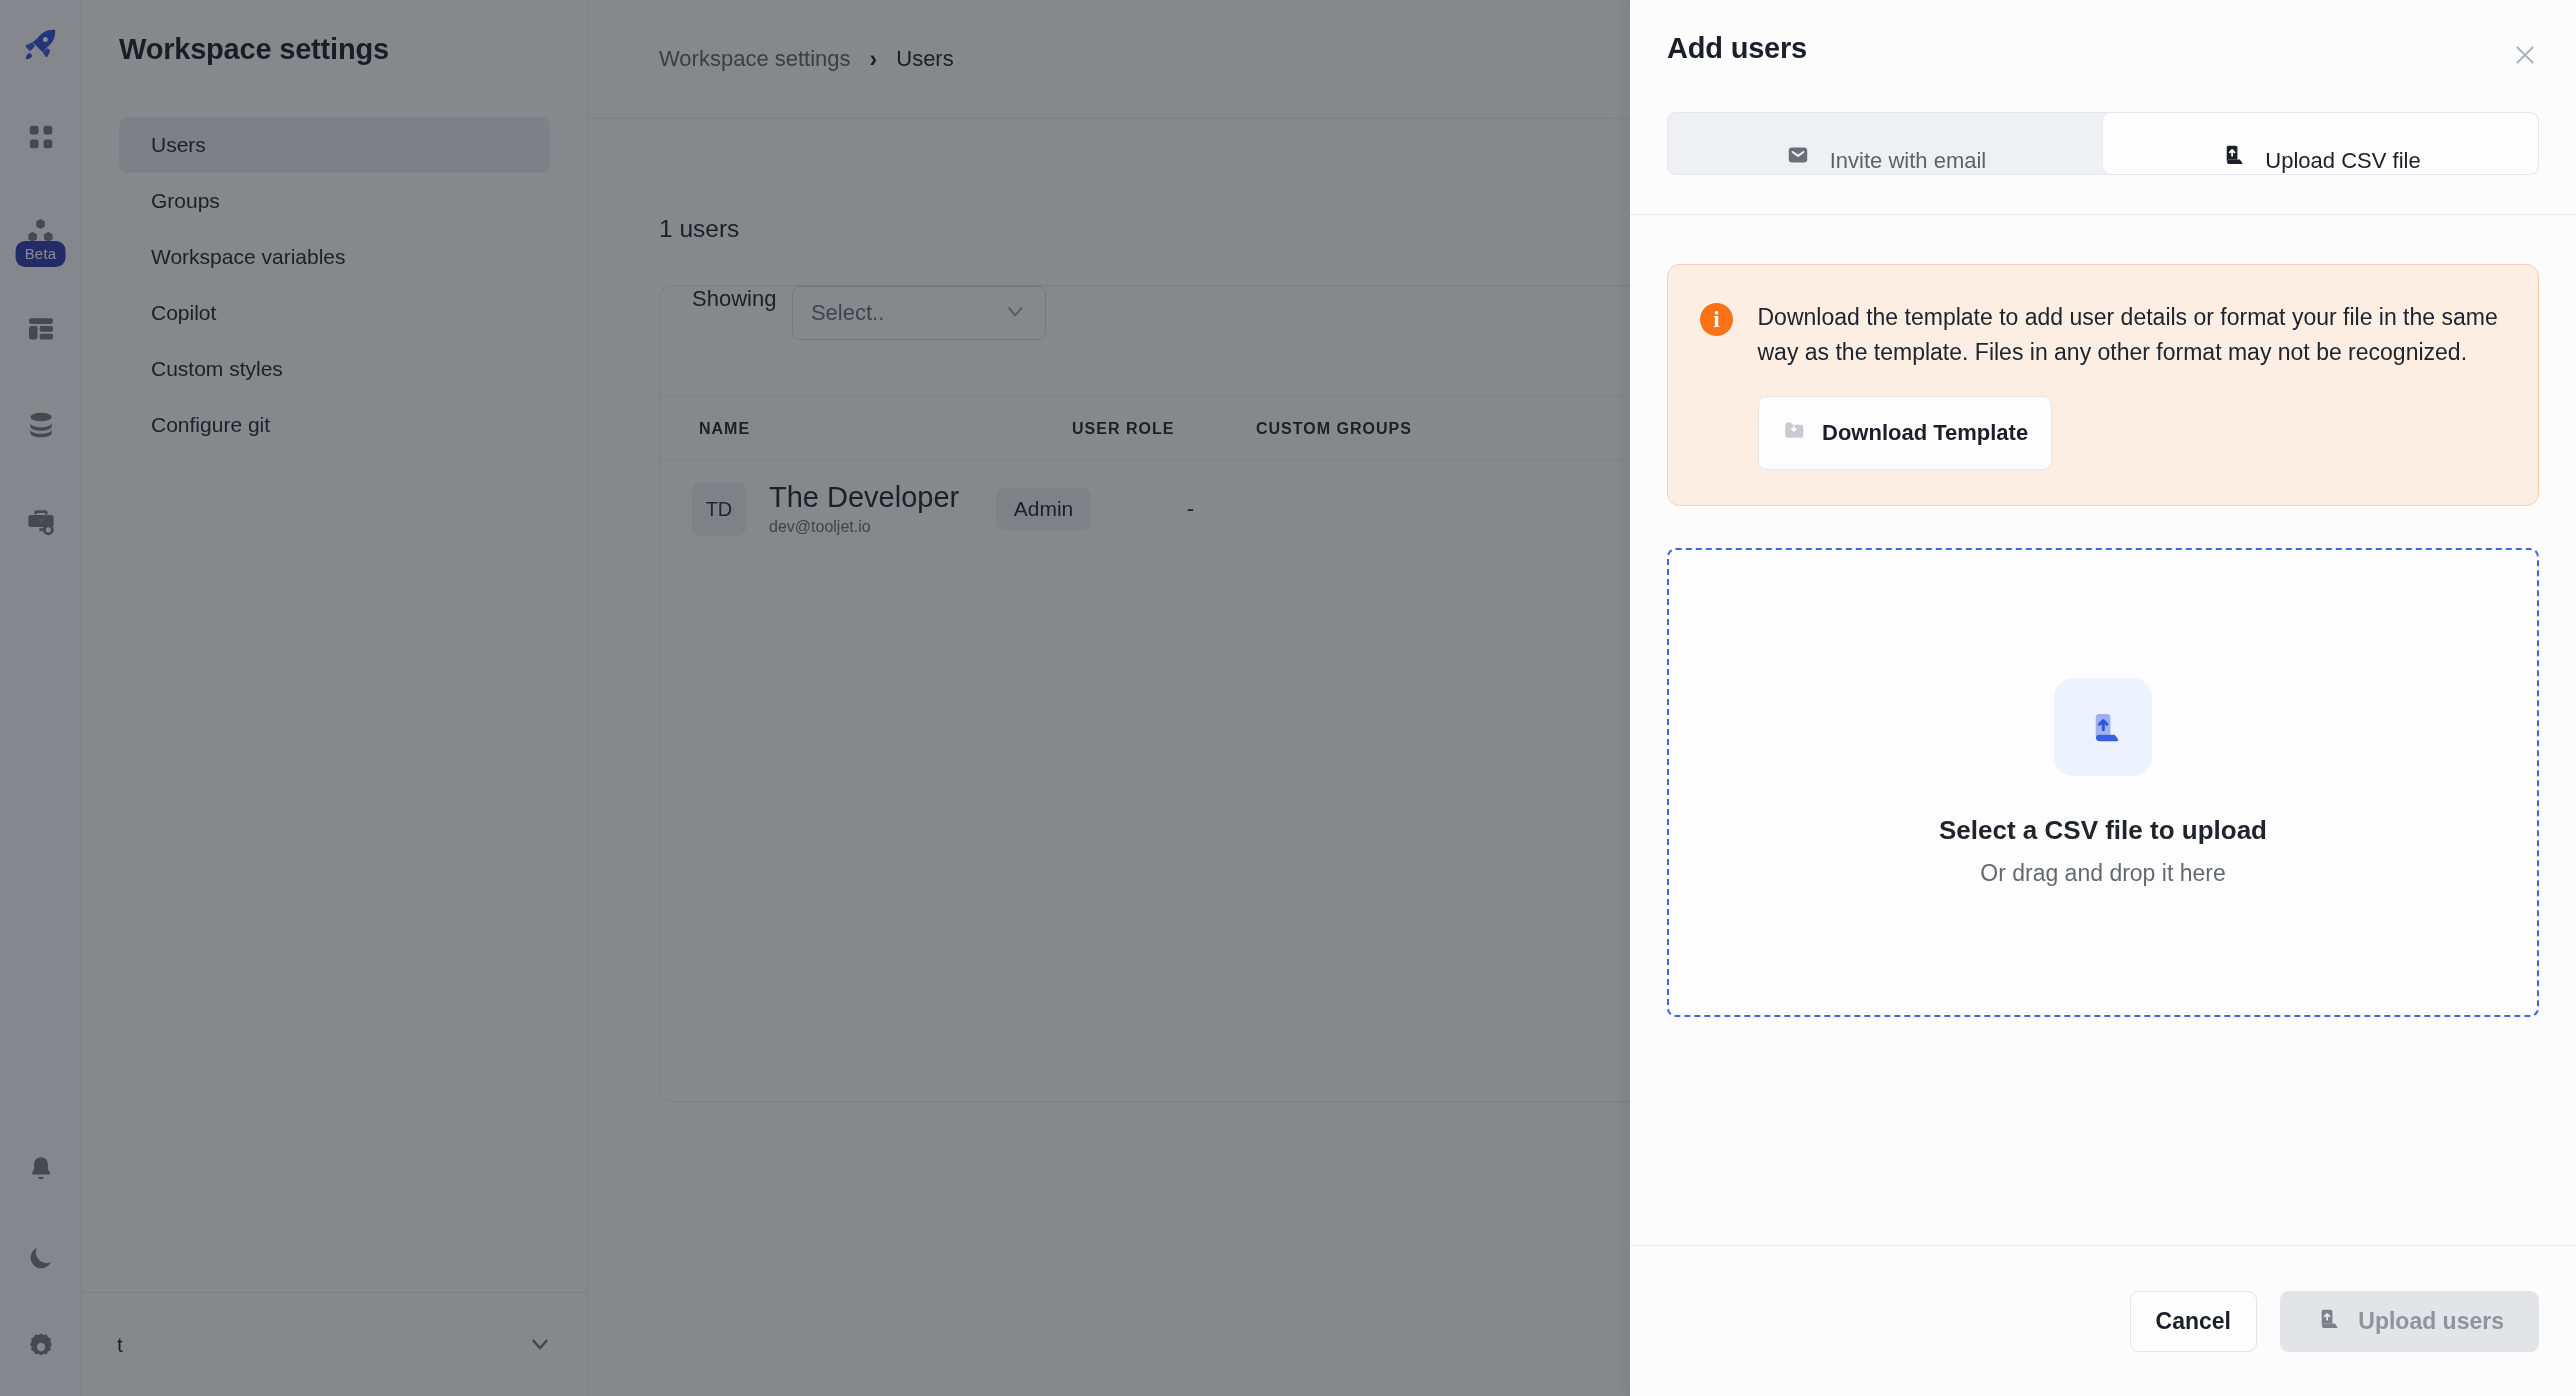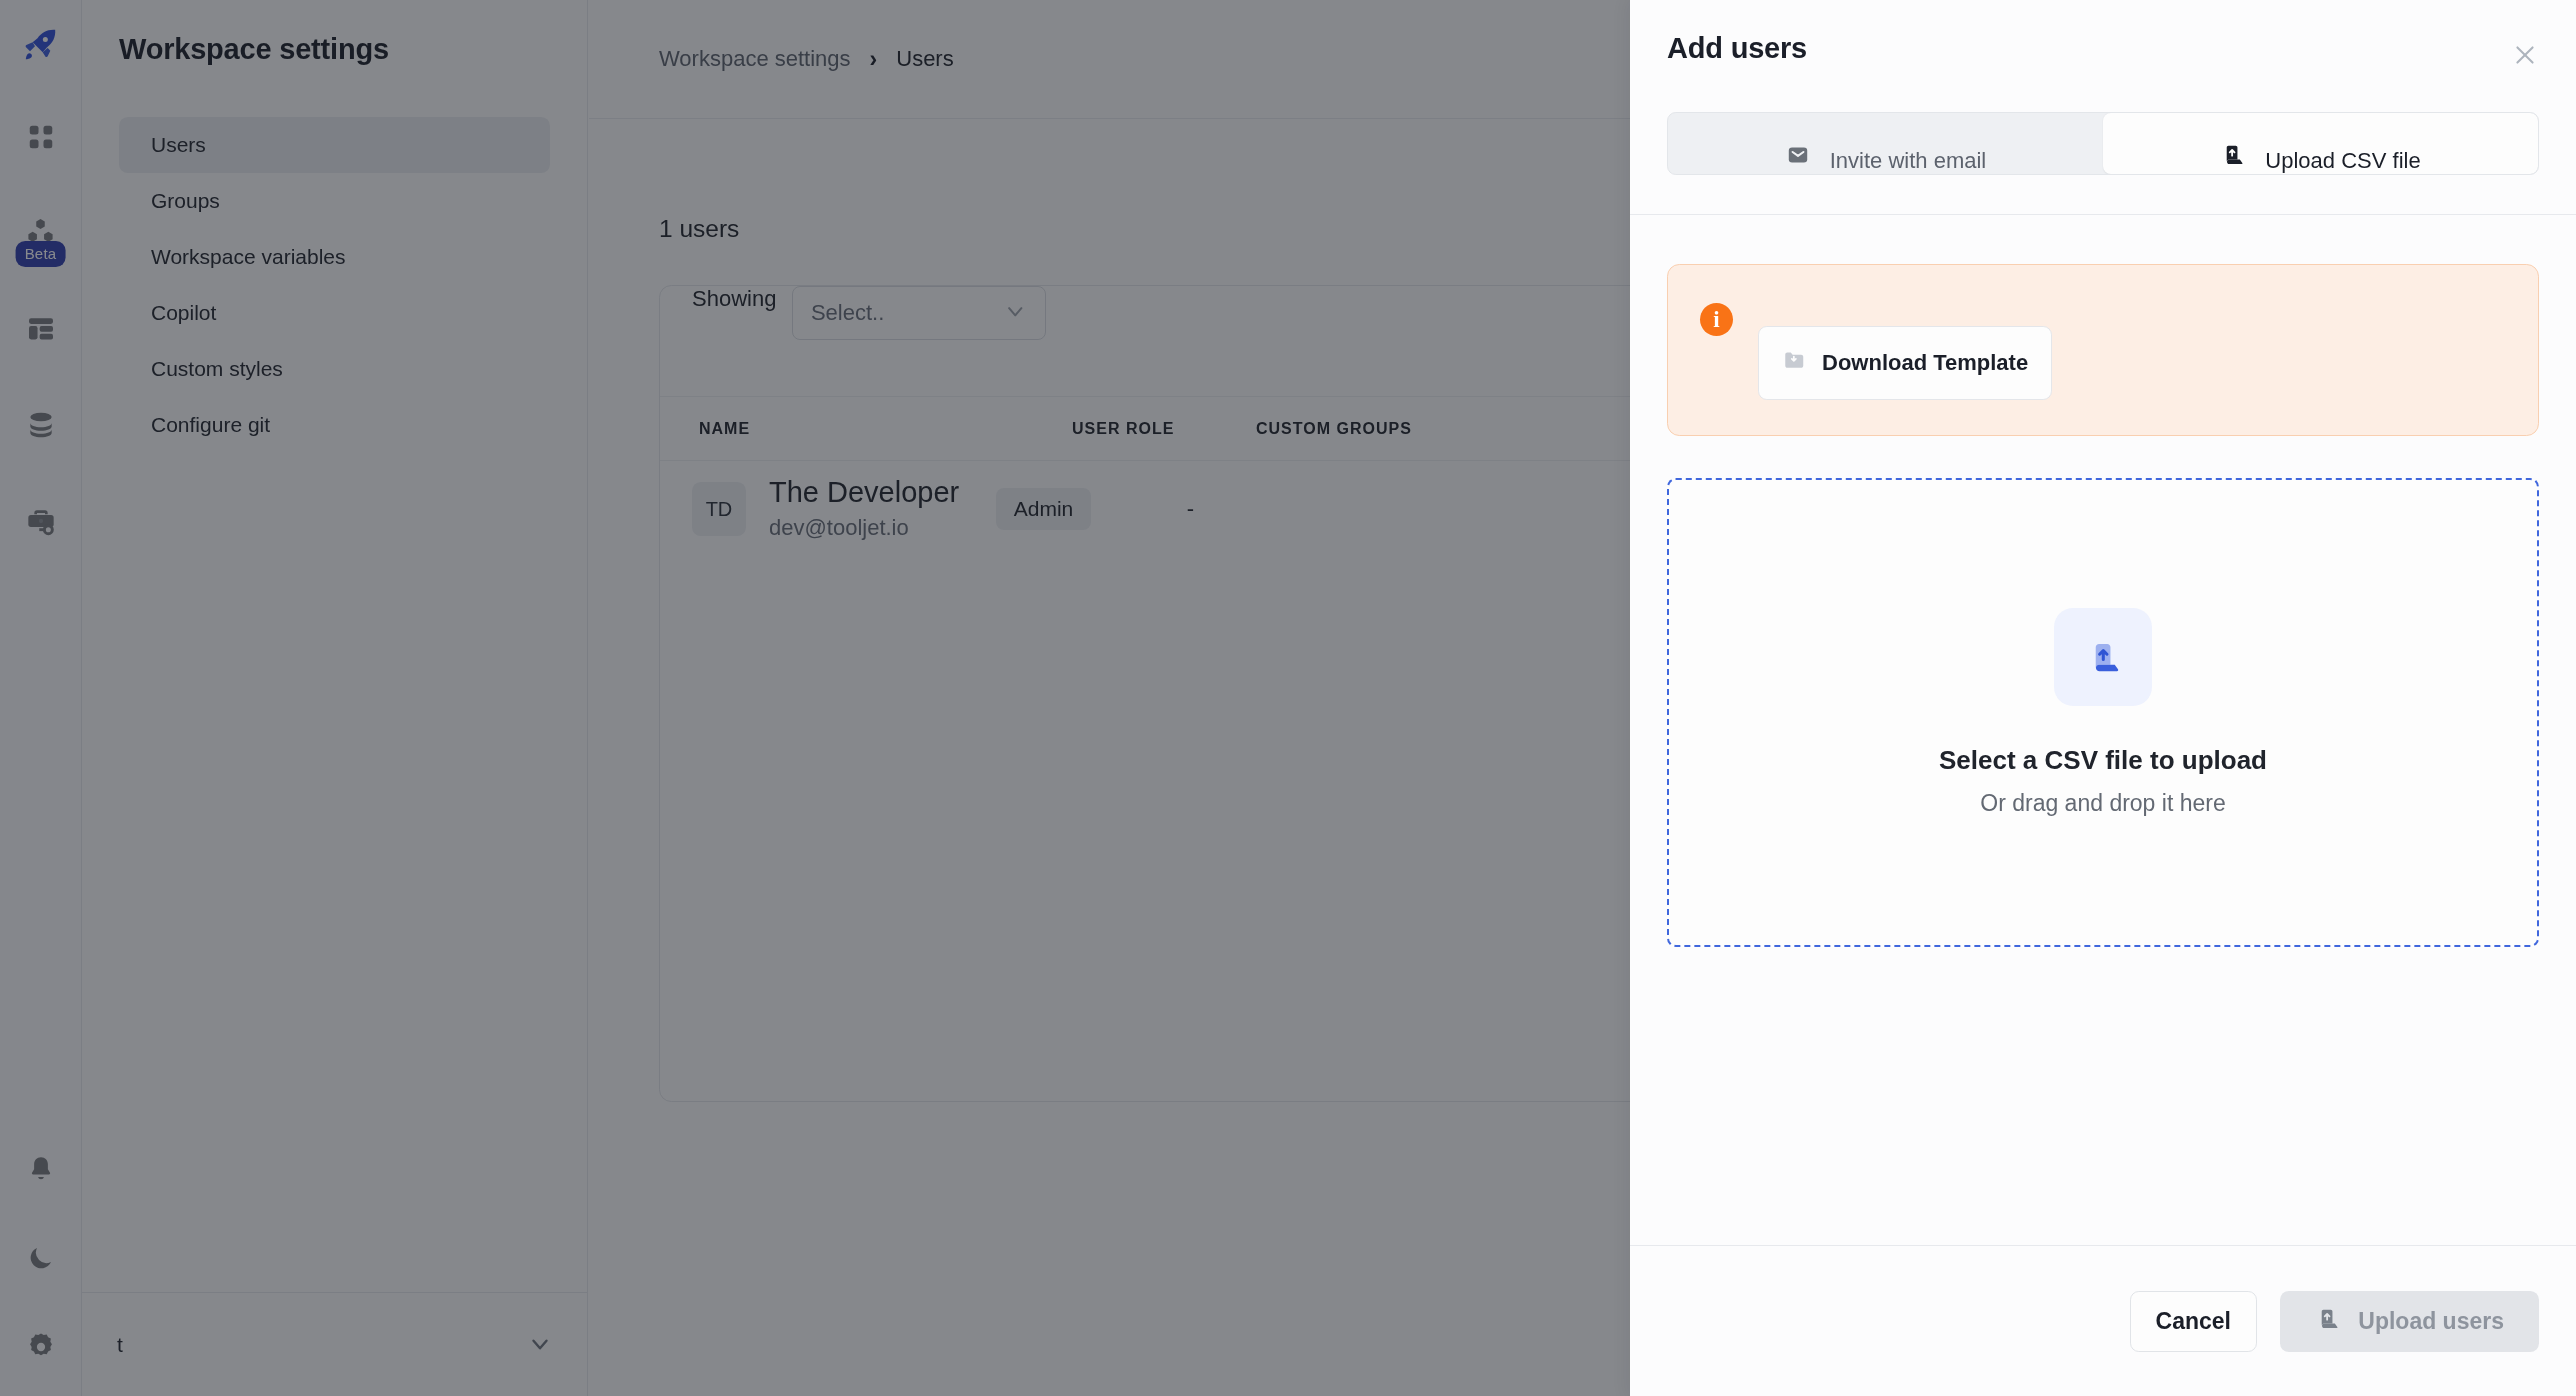--- a/index.html
+++ b/index.html
@@ -74,21 +74,21 @@
   .th.c2 { width:184px; }
   .th.c3 { width:263px; }
   .trow { height:96px; display:flex; align-items:center; }
   .avatar {
     width:54px; height:54px; border-radius:8.8px; background:#eceef1;
     display:flex; align-items:center; justify-content:center;
     font-size:20px; color:#2b303a; margin-left:32px;
   }
   .uname { margin-left:23px; }
   .uname-main { font-size:29px; color:#20242c; line-height:1.25; }
-  .uname-sub { font-size:22px; color:#676d78; line-height:1.5; }
+  .uname-sub { font-size:16px; color:#676d78; line-height:1.5; }
   .role-chip {
     margin-left:37px; background:#eceef1; border-radius:8px;
     padding:8.8px 17.5px; font-size:21px; color:#20242c;
   }
   .dash { margin-left:96px; font-size:22px; color:#20242c; }
 
   .dim-overlay { position:absolute; left:0; top:0; width:1630px; height:1397px; background:rgba(24,28,36,.52); }
 
   
   .modal {
@@ -343,20 +343,21 @@
     </div>
 
     <div class="tab-divider-row"></div>
     <div class="modal-divider"></div>
 
     <div class="modal-body">
 
       <div class="notice">
         <div class="info-dot">i</div>
         <div class="notice-col">
+          <div class="notice-text">Download the template to add user details or format your file in the same way as the template. Files in any other format may not be recognized.</div>
           <div class="dl-btn">
             <span>
               <svg width="24.5" height="24.5" viewBox="0 0 24 24" fill="#c7cbd2">
                 <path d="M3.2 6.4c0-1.1.9-2 2-2h3.4l1.8 2.2h8.4c1.1 0 2 .9 2 2v8.8c0 1.1-.9 2-2 2H5.2c-1.1 0-2-.9-2-2z"></path>
                 <path d="M11.6 8.4v4.2m0 0l-2-2m2 2l2-2" fill="none" stroke="#fdfdfd" stroke-width="1.7" stroke-linecap="round" stroke-linejoin="round"></path>
               </svg>
             </span>
             <span>Download Template</span>
           </div>
         </div>

